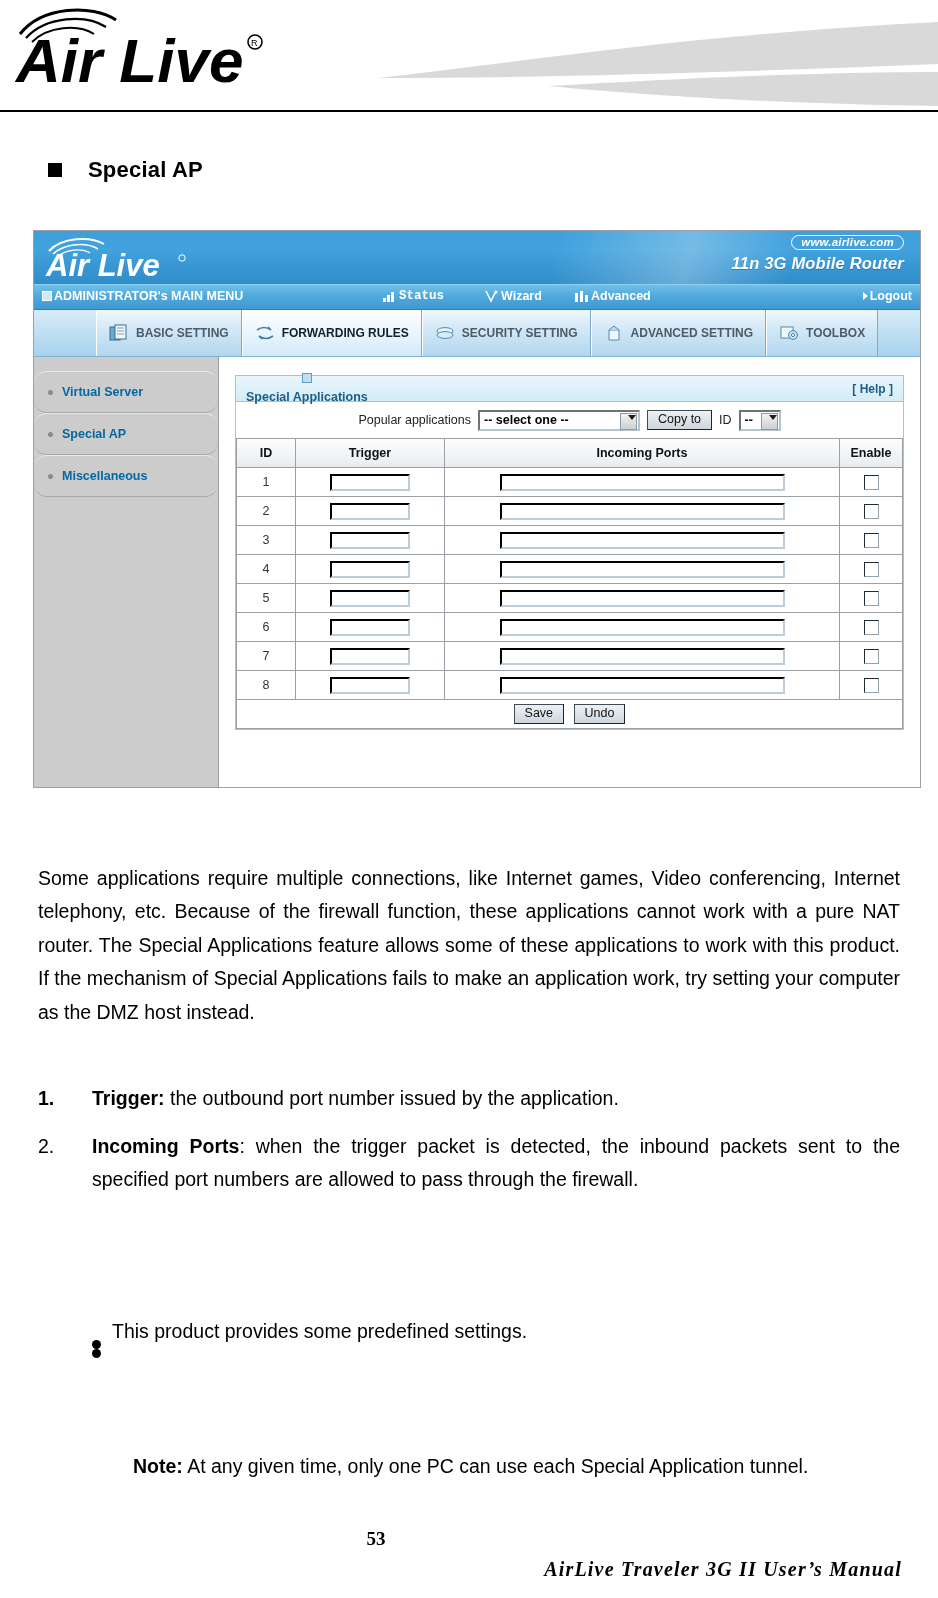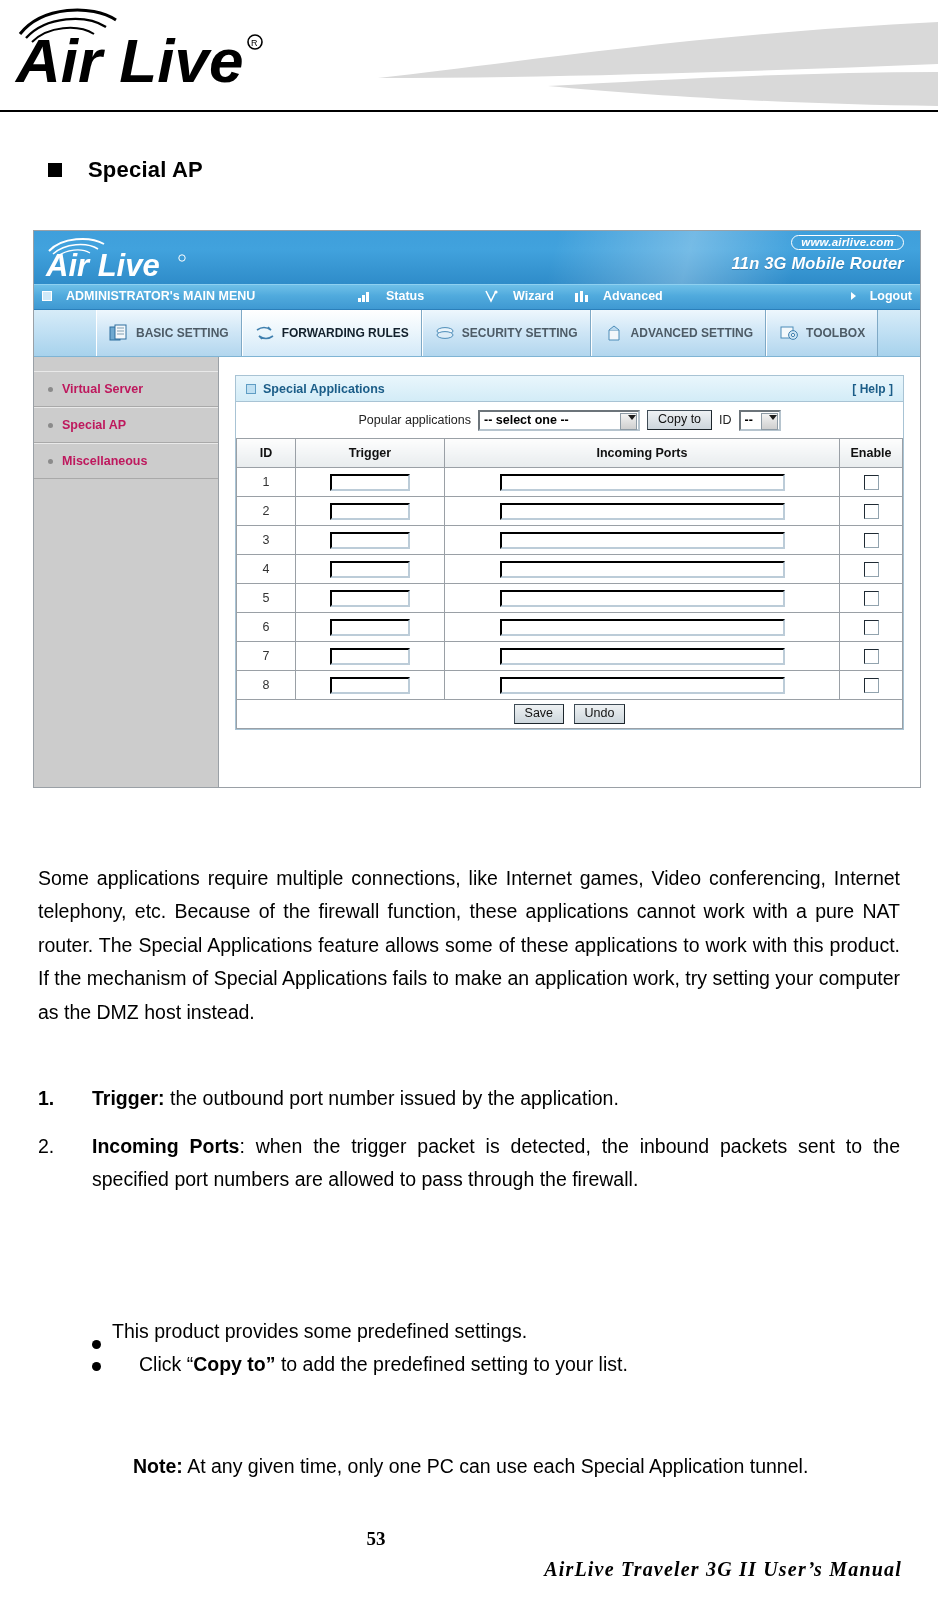--- a/index.html
+++ b/index.html
@@ -132,25 +132,25 @@
     border-bottom: 1px solid #2b7fba;
     color: #ffffff;
     font-size: 12.5px;
     font-weight: bold;
   }
   .rt-menubar .mi {
     position: absolute;
     top: 4px;
     display: flex;
     align-items: center;
-    gap: 14px;
+    gap: 2px;
     white-space: nowrap;
   }
   .mi-main   { left: 8px; }
-  .mi-status { left: 323px; }
+  .mi-status { left: 348px; font-family: Liberation Mono, monospace; }
   .mi-wizard { left: 450px; }
   .mi-adv    { left: 540px; text-align: right; }
   .mi-logout { right: 8px; font-weight: bold; }
 
   .ico-sq {
     width: 8px; height: 8px;
     border: 1px solid #ffffff;
     background: #cfe9f8;
     display: inline-block;
   }
@@ -198,31 +198,32 @@
     background: #ffffff;
   }
   .rt-sidebar {
     width: 185px;
     background: #cccccc;
     border-right: 1px solid #9aa0a6;
     box-sizing: border-box;
     padding-top: 14px;
   }
   .rt-sb-item {
-    height: 36px;
+    height: 42px;
     display: flex;
     align-items: center;
     gap: 9px;
     padding-left: 14px;
     border-top: 1px solid #e9e9e9;
     border-bottom: 1px solid #a9a9a9;
     font-size: 12.5px;
     font-weight: bold;
-    color: #be185d;
-    box-sizing: border-box;
+    color: #0369a1;
+    box-sizing: border-box;
+    border-radius: 13px;
   }
   .sb-dot {
     width: 5px; height: 5px;
     border-radius: 50%;
     background: #8b8b8b;
     display: inline-block;
   }
   .rt-content {
     flex: 1;
     padding: 18px 16px 0 16px;
@@ -239,21 +240,21 @@
     height: 25px;
     background: linear-gradient(180deg,#e9f6fc 0%, #d3ecf7 100%);
     border-bottom: 1px solid #a8c3d4;
     display: flex;
     align-items: center;
     padding: 0 10px;
     justify-content: space-between;
   }
   .panel-title .left {
     display: flex; align-items: center; gap: 7px;
-    font-size: 12.5px; font-weight: bold; color: #1b5d88;
+    font-size: 12.5px; font-weight: bold; color: #1b5d88; flex-direction: column;
   }
   .pt-sq {
     width: 8px; height: 8px; display: inline-block;
     border: 1px solid #5f9dc4; background: #bfe0f2;
   }
   .help-link {
     font-size: 12px; font-weight: bold; color: #1b5d88;
     cursor: pointer;
   }
 
@@ -740,20 +741,19 @@
 </div>
 
 <p id="para-predef">This product provides some predefined settings.</p>
 
 <div id="bullets">
   <div class="bl-item">
     <span class="bl-dot"></span>
   </div>
   <div class="bl-item">
     <span class="bl-dot"></span>
-    <span><span>Click “</span><b>Copy to”</b><span> to add the predefined setting to your list.</span></span>
   </div>
 </div>
 
 <p id="note"><b>Note:</b><span> At any given time, only one PC can use each Special Application tunnel.</span></p>
 
 <div id="pagenum">53</div>
 <div id="footer-manual">AirLive  Traveler  3G  II  User’s  Manual</div>
 
 </body></html>

